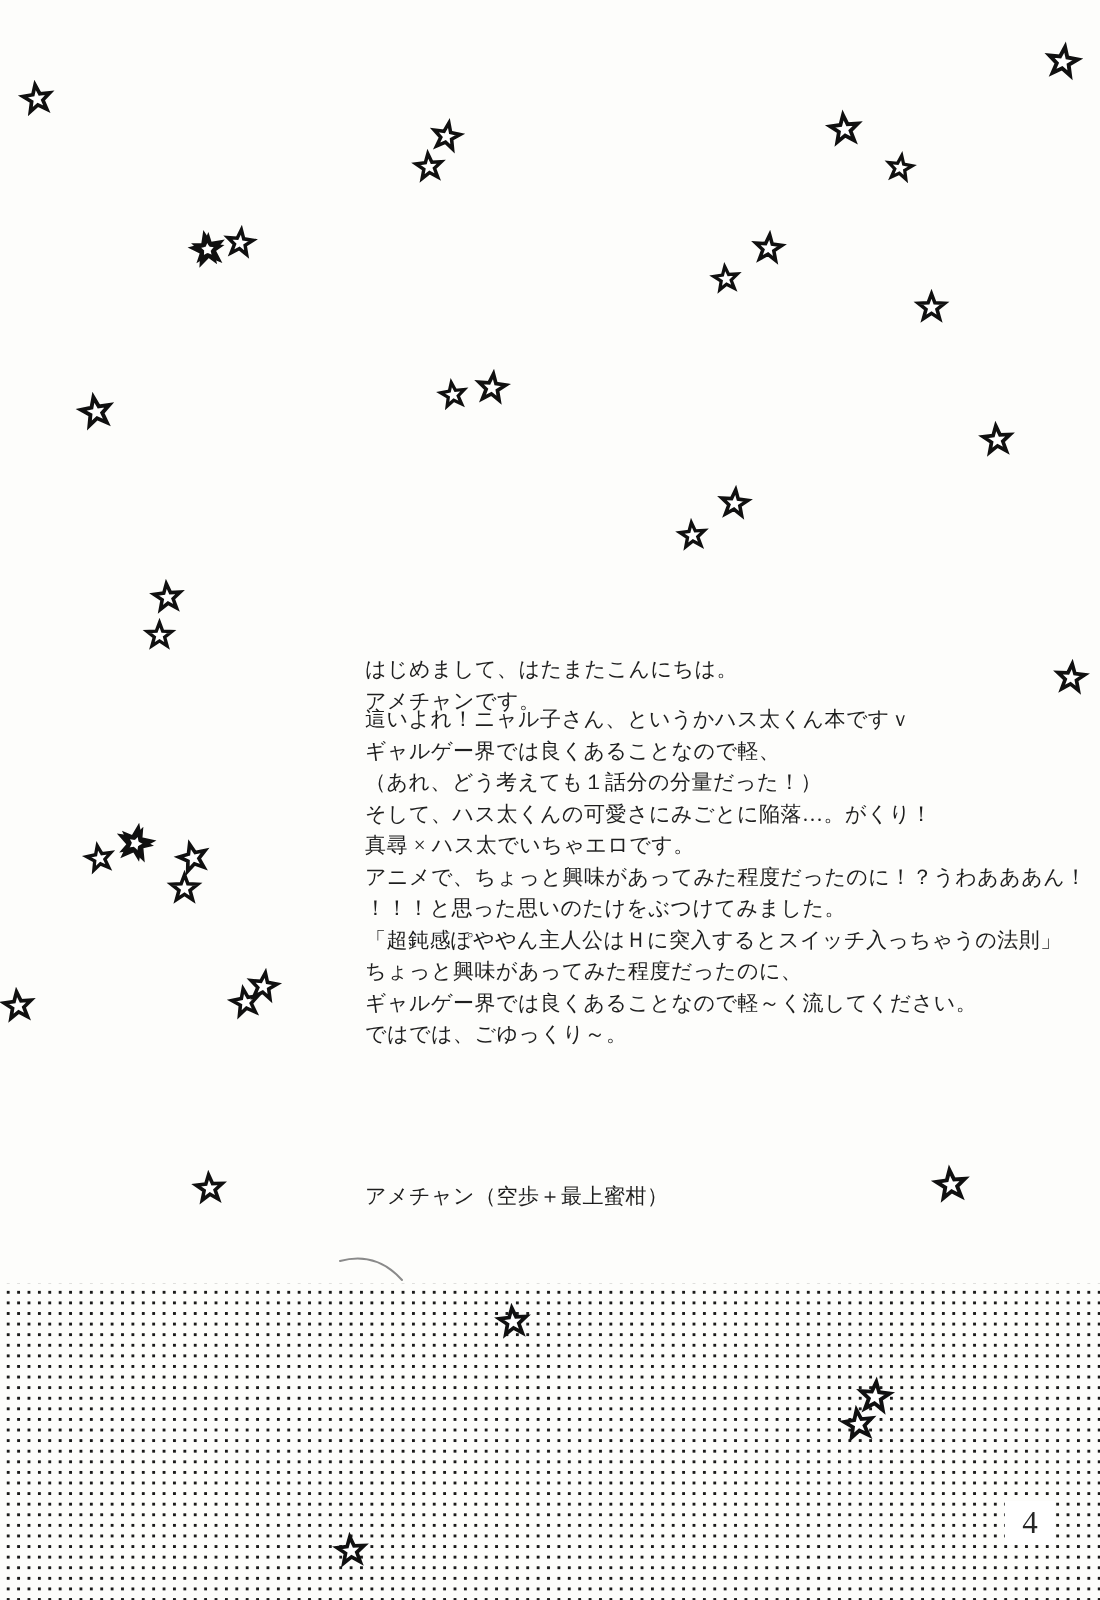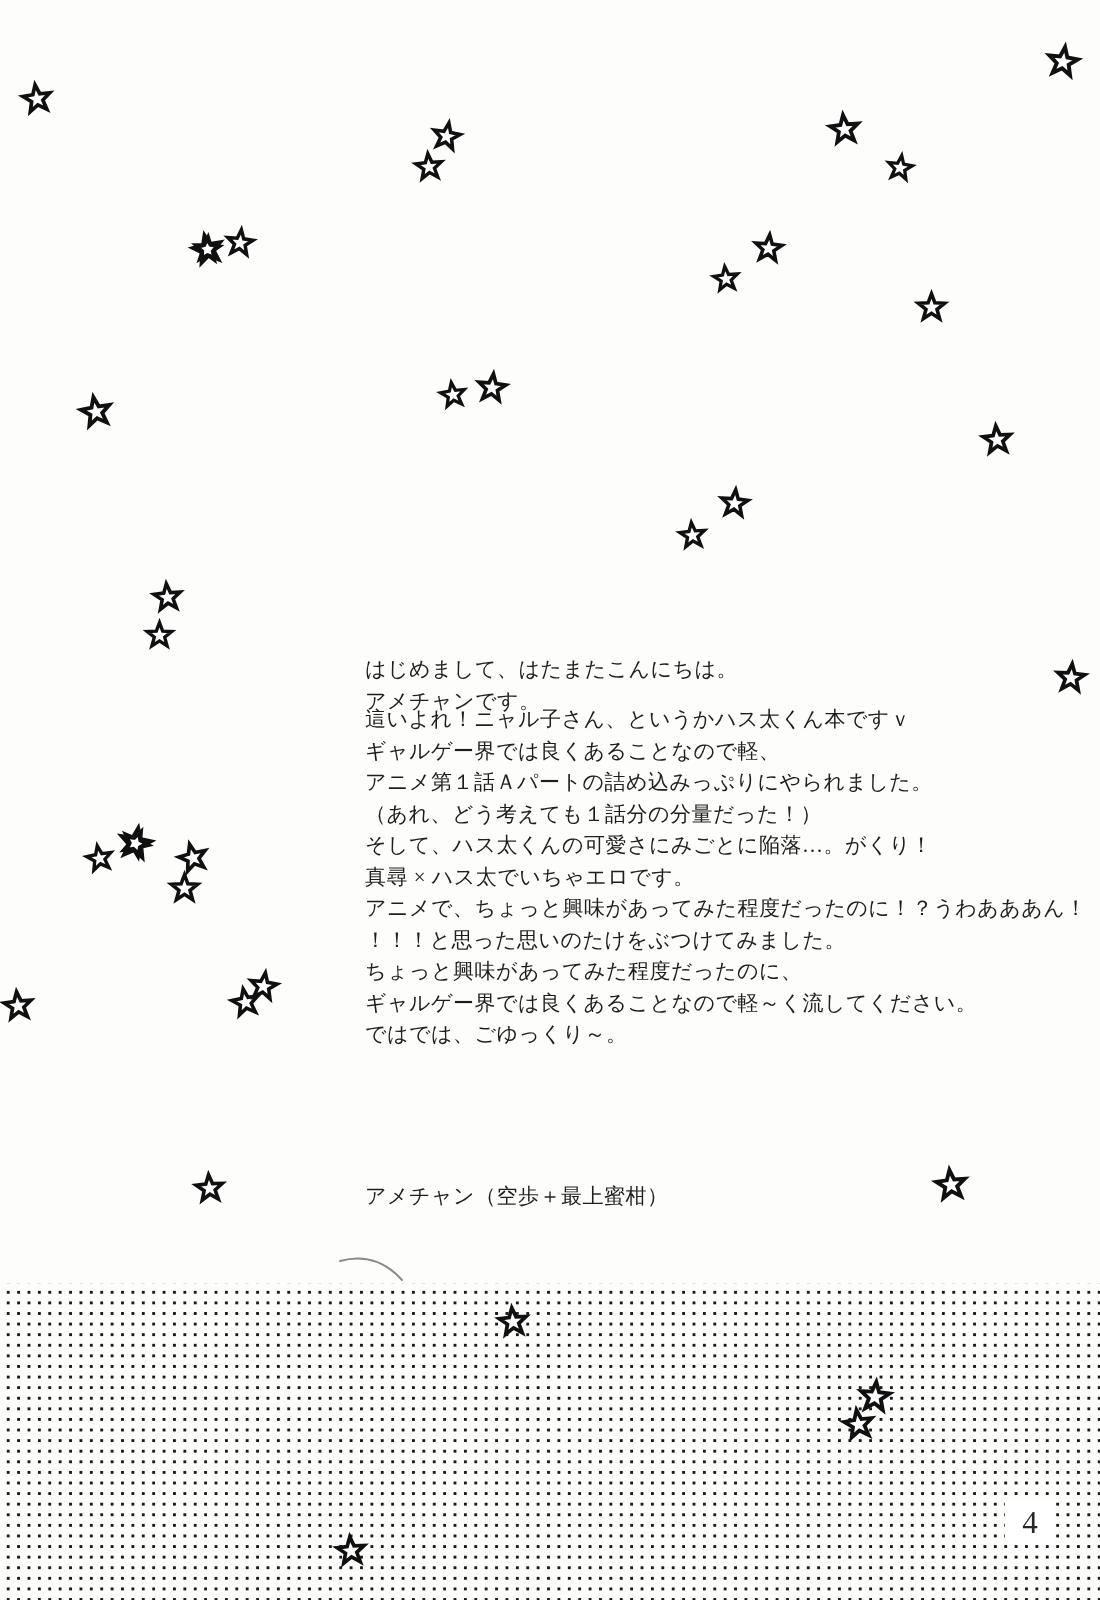--- a/index.html
+++ b/index.html
@@ -59,26 +59,26 @@
   </svg>
 
   <div class="text-layer">
     <p class="para para-greeting">
       <span class="line">はじめまして、はたまたこんにちは。</span>
       <span class="line">アメチャンです。</span>
     </p>
     <p class="para para-body">
       <span class="line">這いよれ！ニャル子さん、というかハス太くん本ですｖ</span>
       <span class="line">ギャルゲー界では良くあることなので軽、</span>
-      <span class="line">アニメ第１話Ａパートの詰め込みっぷりにやられました。</span>
       <span class="line">（あれ、どう考えても１話分の分量だった！）</span>
       <span class="line">そして、ハス太くんの可愛さにみごとに陥落…。がくり！</span>
       <span class="line">真尋 × ハス太でいちゃエロです。</span>
       <span class="line">アニメで、ちょっと興味があってみた程度だったのに！？うわあああん！</span>
       <span class="line">！！！と思った思いのたけをぶつけてみました。</span>
+      <span class="line">「超鈍感ぽややん主人公はＨに突入するとスイッチ入っちゃうの法則」</span>
       <span class="line">ちょっと興味があってみた程度だったのに、</span>
       <span class="line">ギャルゲー界では良くあることなので軽～く流してください。</span>
       <span class="line">ではでは、ごゆっくり～。</span>
     </p>
     <p class="para para-signature">
       <span class="line">アメチャン（空歩＋最上蜜柑）</span>
     </p>
   </div>
 
   <div class="star-layer">

